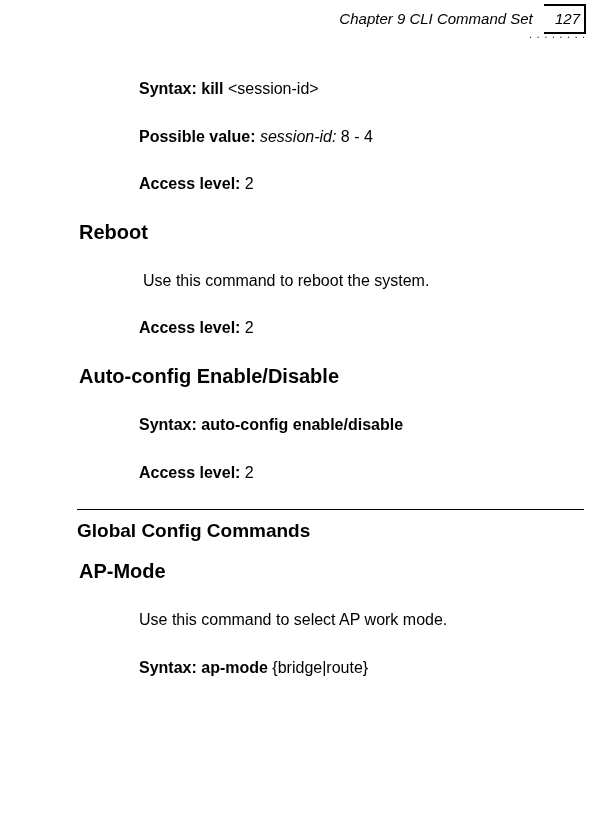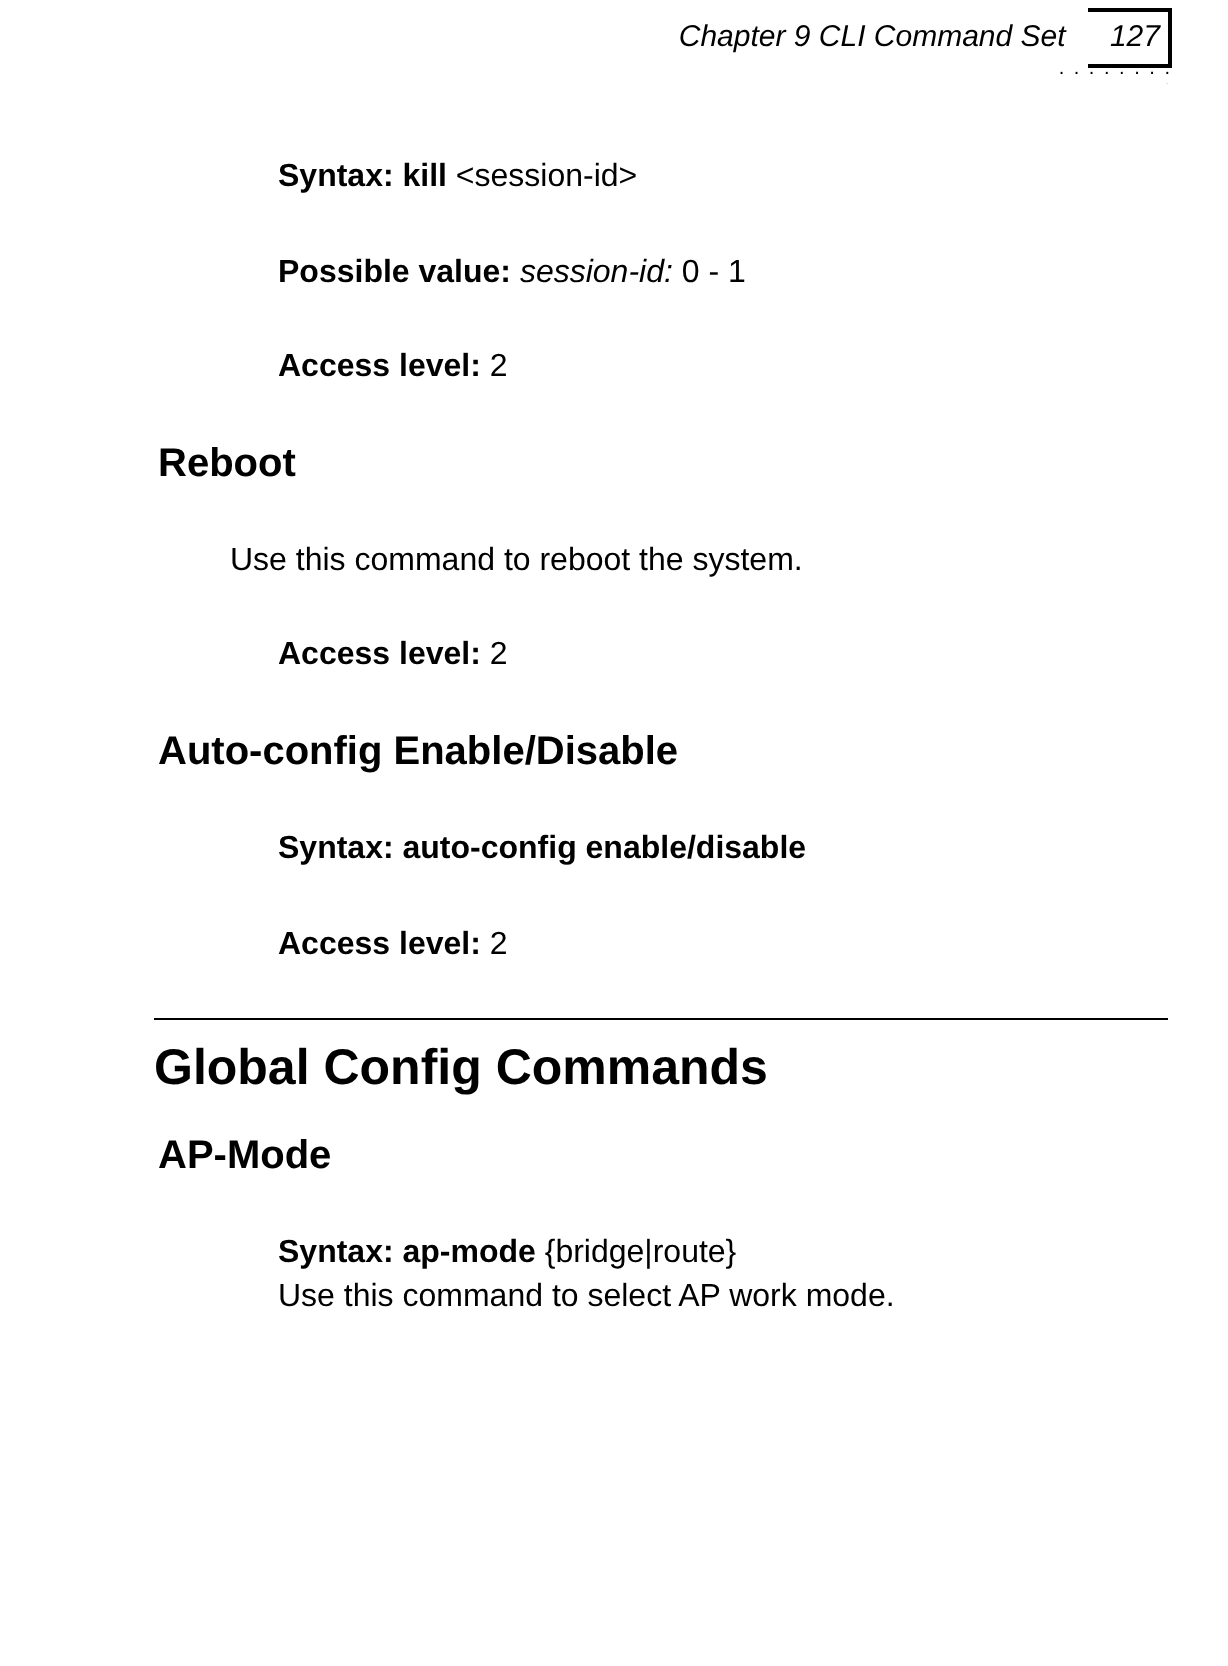--- a/index.html
+++ b/index.html
@@ -60,36 +60,36 @@
   }
   .content {
     padding-top: 30px;
     padding-left: 39px;
   }
   .para {
     margin: 0 0 26px 0;
     line-height: 1.35;
   }
   .indent1 { margin-left: 100px; }
-  .indent2 { margin-left: 76px; }
+  .indent2 { margin-left: 104px; }
   .h3 {
     font-weight: bold;
     font-size: 20px;
     margin: 0 0 26px 40px;
   }
   .bold { font-weight: bold; }
   .italic { font-style: italic; }
   .rule {
     border: none;
     border-top: 1px solid #000;
     margin: 6px 30px 10px 38px;
   }
   .h1 {
     font-weight: bold;
-    font-size: 25px;
+    font-size: 19px;
     margin: 10px 0 18px 38px;
   }
 </style>
 </head>
 <body>
 
 <div class="page">
 
   <div class="header">
     <div class="header-border"></div>
@@ -99,21 +99,21 @@
     </div>
     <div class="dots">. . . . . . . . .<br>. . . . .</div>
   </div>
 
   <div class="content">
 
     <p class="para indent1">
       <span class="bold">Syntax: kill </span><span>&lt;session-id&gt;</span>
     </p>
     <p class="para indent1">
-      <span class="bold">Possible value:  </span><span class="italic">session-id: </span><span>0 - 1</span>
+      <span class="bold">Possible value:  </span><span class="italic">session-id: </span><span>8 - 4</span>
     </p>
     <p class="para indent1">
       <span class="bold">Access level: </span><span>2</span>
     </p>
 
     <p class="h3">Reboot</p>
     <p class="para indent2"> Use this command to reboot the system.</p>
     <p class="para indent1">
       <span class="bold">Access level: </span><span>2</span>
     </p>
@@ -124,19 +124,19 @@
     </p>
     <p class="para indent1">
       <span class="bold">Access level: </span><span>2</span>
     </p>
 
     <hr class="rule">
 
     <p class="h1">Global Config Commands</p>
 
     <p class="h3">AP-Mode</p>
+    <p class="para indent1">Use this command to select AP work mode.</p>
     <p class="para indent1" style="margin-bottom:0">
       <span class="bold">Syntax: ap-mode  </span><span>{bridge|route}</span>
     </p>
-    <p class="para indent1">Use this command to select AP work mode.</p>
 
   </div>
 </div>
 
 </body></html>

